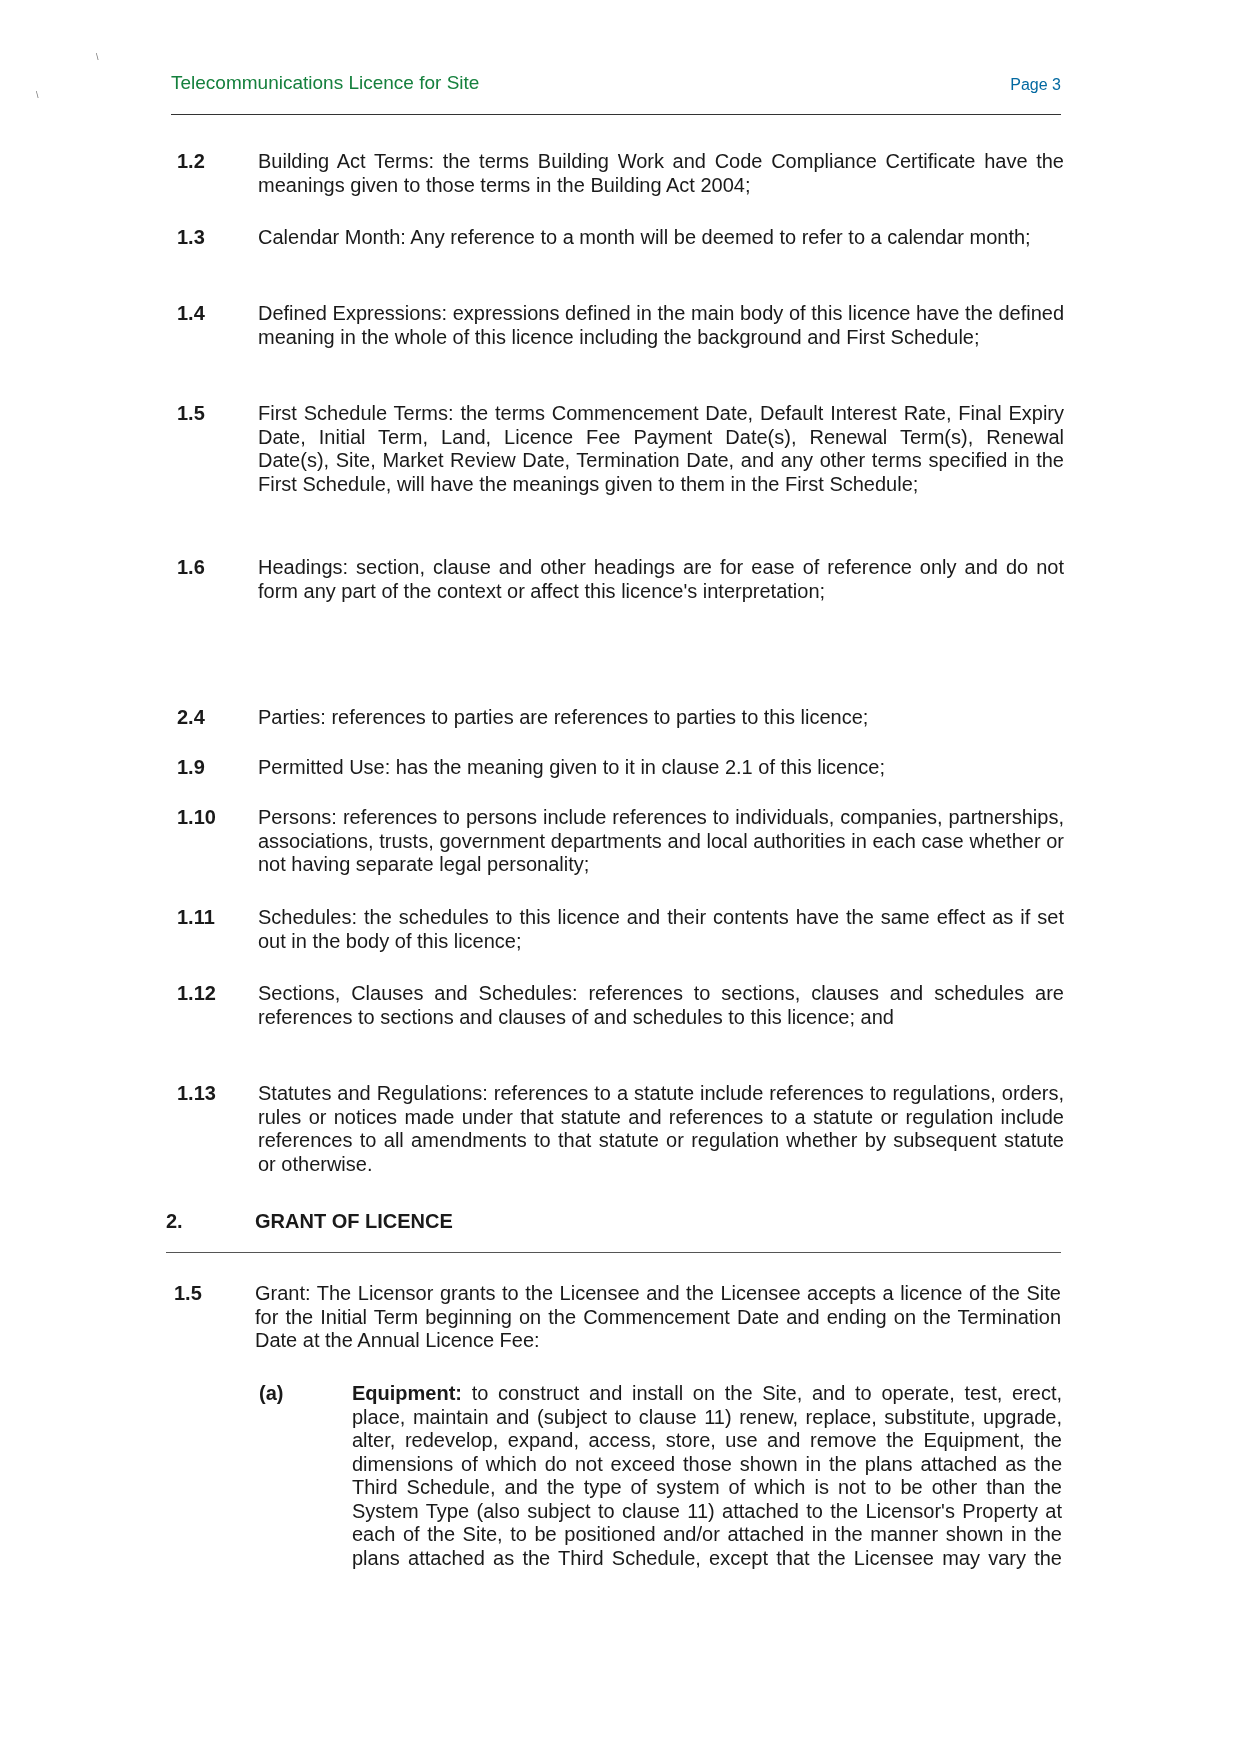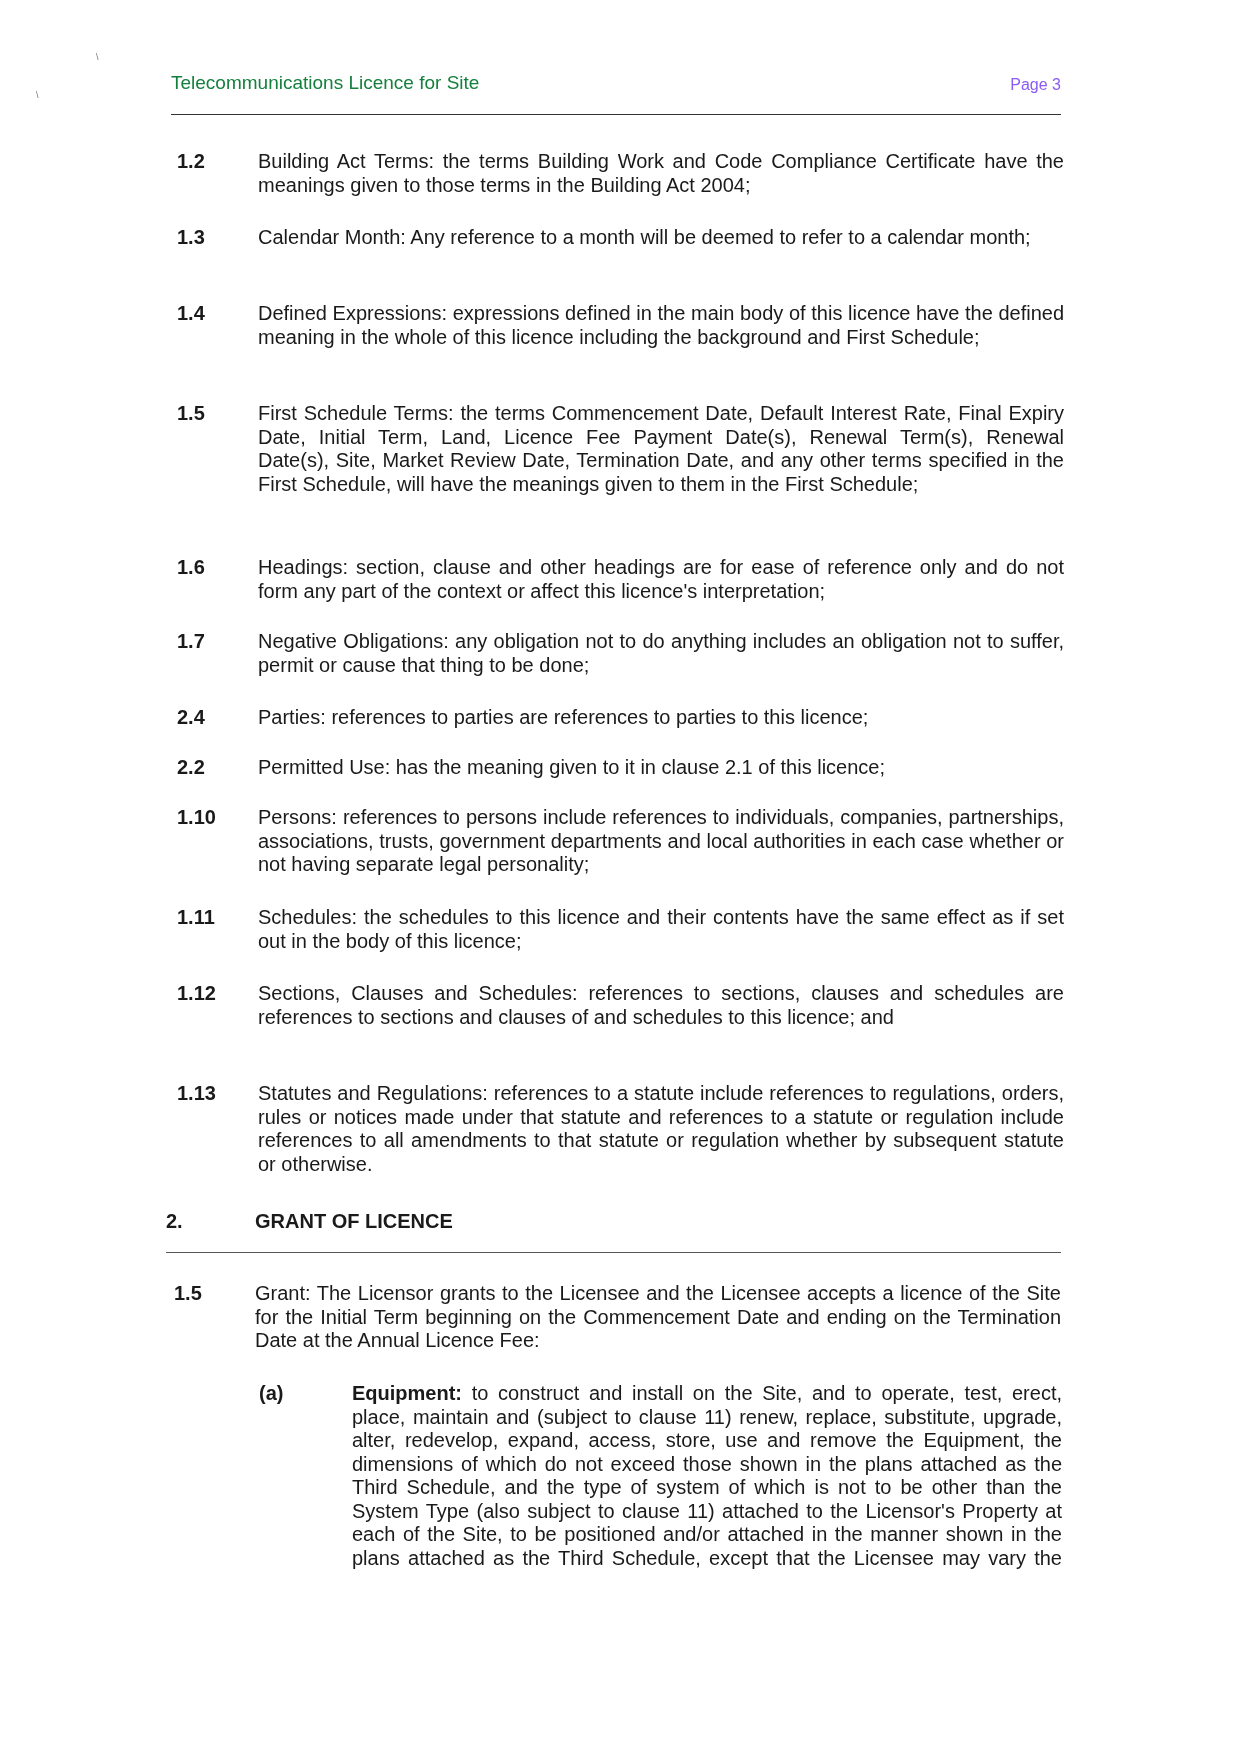--- a/index.html
+++ b/index.html
@@ -1,21 +1,21 @@
 <!DOCTYPE html>
 <html><head>
 <meta charset="utf-8">
 <style>
   html, body { margin: 0; padding: 0; background: #ffffff; }
   body { width: 1240px; height: 1754px; position: relative; overflow: hidden;
          font-family: "Liberation Sans", sans-serif; color: #1a1a1a; }
   .page { position: absolute; left: 0; top: 0; width: 1240px; height: 1754px; }
   .header { position: absolute; left: 171px; top: 70px; width: 890px; height: 30px; }
   .header-title { position: absolute; left: 0; top: 2px; font-size: 19px; color: #15803d; }
-  .header-page { position: absolute; right: 0; top: 6px; font-size: 16px; color: #8b5cf6; }
+  .header-page { position: absolute; right: 0; top: 6px; font-size: 16px; color: #0369a1; }
   .header-rule { position: absolute; left: 171px; top: 114px; width: 890px; height: 0; border-top: 1.5px solid #333; }
   .clause { position: absolute; left: 169px; width: 895px; font-size: 20px; line-height: 23.5px; }
   .clause .num { position: absolute; left: 8px; top: 0; font-weight: bold; }
   .clause .body { margin-left: 89px; text-align: justify; }
   .clause .term { font-weight: normal; }
   .section-head { position: absolute; left: 166px; top: 1210px; width: 895px; font-size: 20px; font-weight: bold; }
   .section-head .num { position: absolute; left: 0; top: 0; }
   .section-head .title { margin-left: 89px; }
   .section-rule { position: absolute; left: 166px; top: 1252px; width: 895px; border-top: 1.2px solid #555; }
   .sub { position: absolute; left: 259px; width: 803px; font-size: 20px; line-height: 23.5px; }
@@ -55,32 +55,28 @@
   <div class="clause" style="top:402px;">
     <span class="num">1.5</span>
     <div class="body"><span class="term">First Schedule Terms:</span> <span>the terms Commencement Date, Default Interest Rate, Final Expiry Date, Initial Term, Land, Licence Fee Payment Date(s), Renewal Term(s), Renewal Date(s), Site, Market Review Date, Termination Date, and any other terms specified in the First Schedule, will have the meanings given to them in the First Schedule;</span></div>
   </div>
 
   <div class="clause" style="top:556px;">
     <span class="num">1.6</span>
     <div class="body"><span class="term">Headings:</span> <span>section, clause and other headings are for ease of reference only and do not form any part of the context or affect this licence's interpretation;</span></div>
   </div>
 
-  <div class="clause" style="top:630px;">
-    <span class="num">1.7</span>
-    <div class="body"><span class="term">Negative Obligations:</span> <span>any obligation not to do anything includes an obligation not to suffer, permit or cause that thing to be done;</span></div>
-  </div>
 
   <div class="clause" style="top:706px;">
     <span class="num">2.4</span>
     <div class="body"><span class="term">Parties:</span> <span>references to parties are references to parties to this licence;</span></div>
   </div>
 
   <div class="clause" style="top:756px;">
-    <span class="num">2.2</span>
+    <span class="num">1.9</span>
     <div class="body"><span class="term">Permitted Use:</span> <span>has the meaning given to it in clause 2.1 of this licence;</span></div>
   </div>
 
   <div class="clause" style="top:806px;">
     <span class="num">1.10</span>
     <div class="body"><span class="term">Persons:</span> <span>references to persons include references to individuals, companies, partnerships, associations, trusts, government departments and local authorities in each case whether or not having separate legal personality;</span></div>
   </div>
 
   <div class="clause" style="top:906px;">
     <span class="num">1.11</span>

